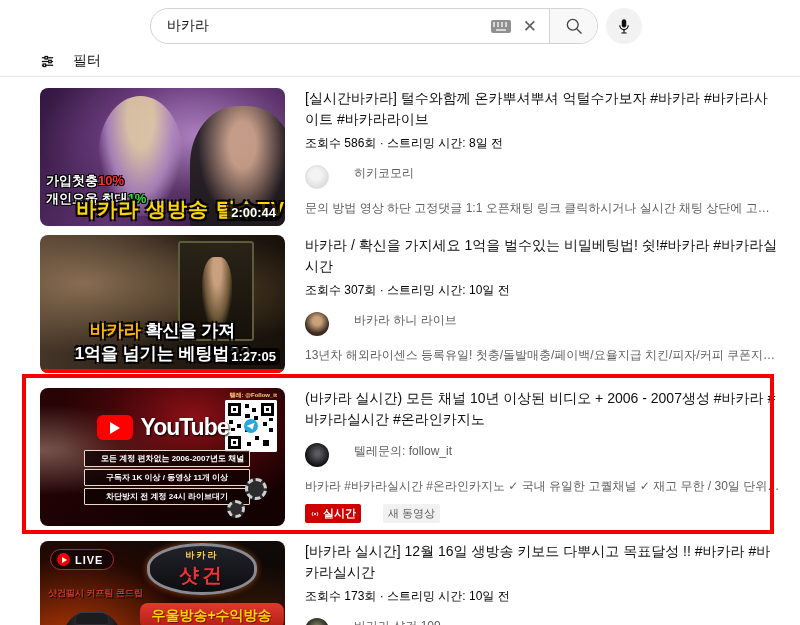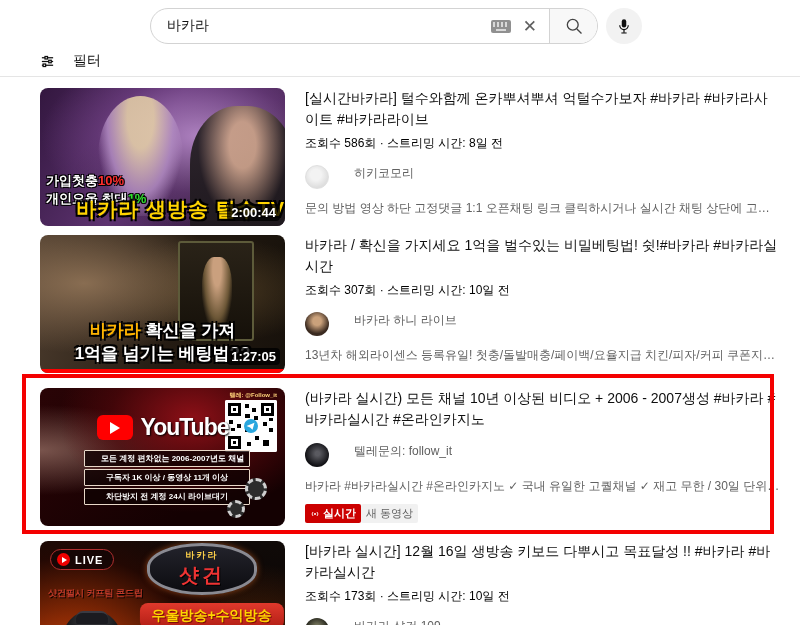--- a/index.html
+++ b/index.html
@@ -40,21 +40,21 @@
   .thumb { width:245px; height:138px; border-radius:8px; overflow:hidden; position:relative;
            flex:none; cursor:pointer; }
   .details { margin-left:20px; width:475px; }
   .v-title { font-size:14px; line-height:21px; color:#0f0f0f; cursor:pointer; }
   .v-meta { font-size:12px; color:#000000; margin-top:5px; }
   .ch-row { display:flex; gap:25px; margin-top:13px; cursor:pointer; }
   .avatar { width:24px; height:24px; border-radius:50%; flex:none; }
   .ch-name { font-size:12px; color:#606060; }
   .v-desc { font-size:12px; color:#606060; margin-top:11px; white-space:nowrap;
             overflow:hidden; text-overflow:ellipsis; }
-  .badge-row { display:flex; align-items:center; gap:0; margin-top:9px; }
+  .badge-row { display:flex; align-items:center; gap:22px; margin-top:9px; }
   .badge-live { background:#c00; color:#fff; font-size:11px; font-weight:bold; border-radius:2px;
                 padding:2px 5px; display:flex; align-items:center; gap:3px; }
   .badge-new { background:#f1f1f1; color:#606060; font-size:11px; border-radius:2px; padding:2px 5px; }
   .duration { position:absolute; right:5px; bottom:5px; background:rgba(0,0,0,.8); color:#fff;
               font-size:13px; font-weight:bold; border-radius:4px; padding:1px 4px; z-index:5; }
 
   
   .t1 { background:
         radial-gradient(ellipse at 65% 35%, rgba(186,140,205,.9), rgba(120,70,140,.5) 45%, transparent 70%),
         radial-gradient(ellipse at 90% 60%, rgba(30,20,30,.9), transparent 60%),

